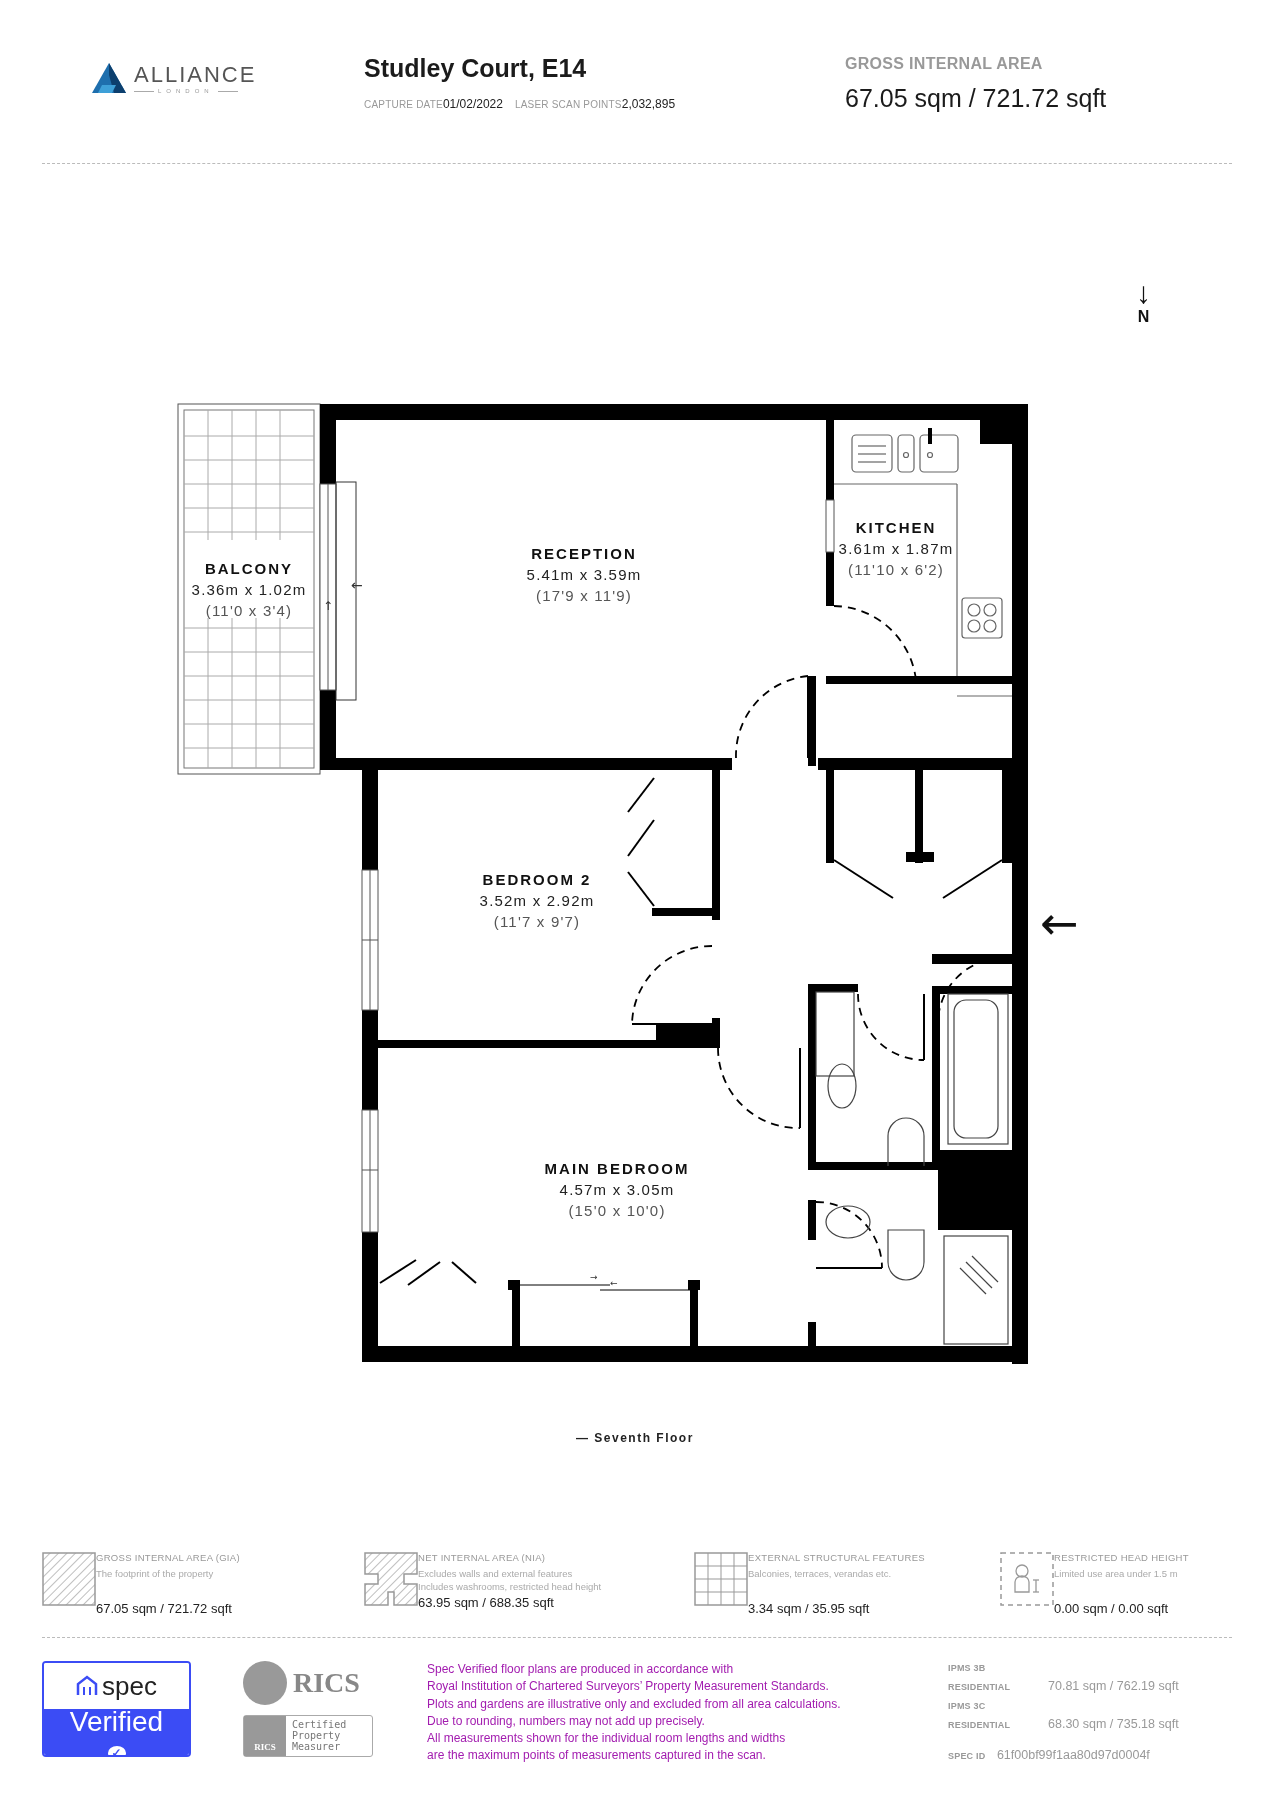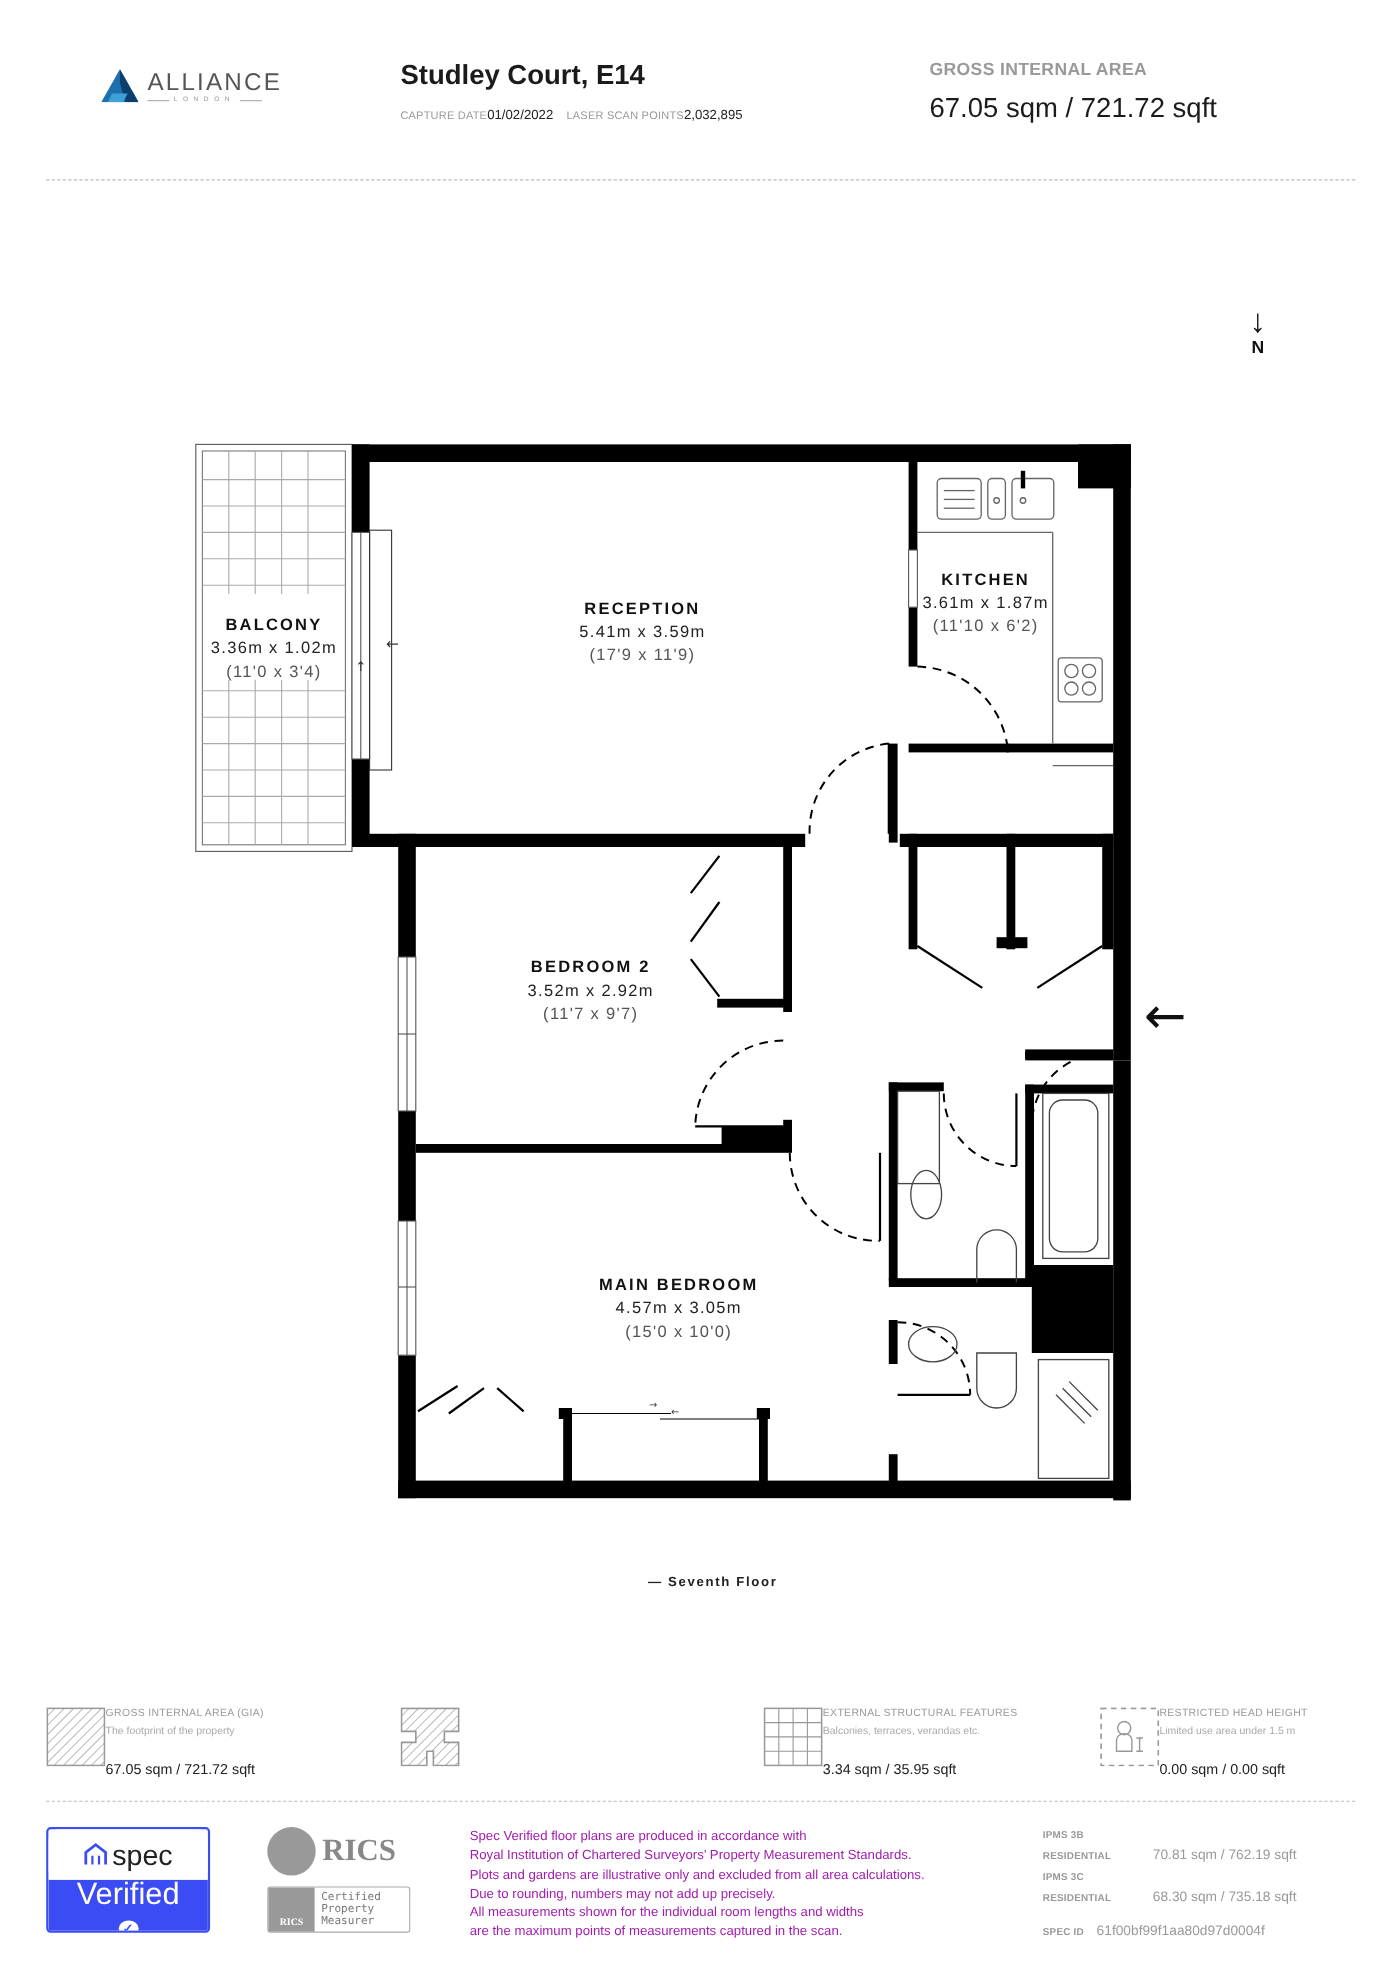--- a/index.html
+++ b/index.html
@@ -24,33 +24,33 @@
   .north { left: 1136px; top: 278px; text-align: center; font-size: 16px; font-weight: 700; }
   .north .arr { font-size: 30px; font-weight: 400; line-height: 30px; display: block; }
 
   svg.plan { position: absolute; left: 0; top: 0; }
 
   .room-label { position: absolute; text-align: center; transform: translateX(-50%); white-space: nowrap; }
   .room-name { font-size: 15px; font-weight: 700; letter-spacing: 2px; color: #111; }
   .room-m { font-size: 15px; letter-spacing: 1.2px; color: #222; margin-top: 4px; }
   .room-ft { font-size: 15px; letter-spacing: 1.2px; color: #555; margin-top: 4px; }
 
-  .floor-name { left: 589px; top: 1431px; font-size: 12px; font-weight: 700; letter-spacing: 1.5px; color: #222; }
+  .floor-name { left: 576px; top: 1431px; font-size: 12px; font-weight: 700; letter-spacing: 1.5px; color: #222; }
 
   
   .legend { top: 1552px; display: flex; gap: 0; }
   .legend .icon { width: 54px; height: 54px; flex: 0 0 54px; }
   .legend .txt { padding-top: 0; }
   .legend .h { font-size: 9.5px; color: #999; text-transform: uppercase; letter-spacing: 0.3px; }
   .legend .d { font-size: 9.5px; color: #aaa; margin-top: 4px; line-height: 13px; }
   .legend .v { font-size: 13px; color: #222; margin-top: 8px; }
 
   
   .spec-badge { left: 42px; top: 1661px; width: 149px; height: 96px; border: 2px solid #3b4cf5; border-radius: 4px; overflow: hidden; }
-  .spec-top { height: 46px; background: #fff; display: flex; align-items: center; justify-content: center; gap: 4px; font-size: 26px; color: #222; border-radius: 10px; }
+  .spec-top { height: 46px; background: #fff; display: flex; align-items: center; justify-content: center; gap: 4px; font-size: 26px; color: #222; }
   .spec-bot { height: 48px; background: #3b4cf5; color: #fff; display: flex; align-items: center; justify-content: center; gap: 8px; font-size: 28px; flex-direction: column; }
   .check { width: 18px; height: 18px; border-radius: 50%; background: #fff; color: #3b4cf5; font-size: 12px; display: flex; align-items: center; justify-content: center; font-weight: 700; }
 
   .rics { left: 243px; top: 1661px; }
   .rics-main { display: flex; align-items: center; gap: 6px; color: #888; font-size: 28px; font-weight: 900; font-family: "Liberation Serif", serif; }
   .rics-lion { width: 44px; height: 44px; border-radius: 50%; background: #999; }
   .rics-cert { margin-top: 10px; display: flex; border: 1px solid #aaa; border-radius: 3px; height: 42px; width: 130px; }
   .rics-cert .sq { width: 42px; background: #999; color: #fff; font-size: 9px; font-weight: 700; display: flex; align-items: flex-end; justify-content: center; padding-bottom: 4px; font-family: "Liberation Serif", serif; }
   .rics-cert .t { font-family: "DejaVu Sans Mono", monospace; font-size: 10px; color: #777; padding: 3px 6px; line-height: 11px; }
 
@@ -308,20 +308,26 @@
 </div>
 <div class="abs legend" style="left:364px">
   <svg class="icon" viewBox="0 0 54 54">
     <defs>
         <pattern id="h2" width="6" height="6" patternUnits="userSpaceOnUse" patternTransform="rotate(45)">
           <line x1="0" y1="0" x2="0" y2="6" stroke="#aaa" stroke-width="1.5"></line>
         </pattern>
       </defs>
     <path d="M1 1 H53 V22 H40 V32 H53 V53 H30 V40 H24 V53 H1 V32 H14 V22 H1 Z" fill="url(#h2)" stroke="#999" stroke-width="1.5"></path>
   </svg>
+  <div class="txt">
+    <div class="h">NET INTERNAL AREA (NIA)</div>
+    <div class="d">Excludes walls and external features</div>
+    <div class="d" style="margin-top:0">Includes washrooms, restricted head height</div>
+    <div class="v" style="margin-top:2px">63.95 sqm / 688.35 sqft</div>
+  </div>
 </div>
 <div class="abs legend" style="left:694px">
   <svg class="icon" viewBox="0 0 54 54">
     <rect x="1" y="1" width="52" height="52" fill="none" stroke="#999" stroke-width="1.5"></rect>
     <g stroke="#999" stroke-width="1">
         <line x1="14" y1="1" x2="14" y2="53"></line>
         <line x1="27" y1="1" x2="27" y2="53"></line>
         <line x1="40" y1="1" x2="40" y2="53"></line>
         <line x1="1" y1="14" x2="53" y2="14"></line>
         <line x1="1" y1="27" x2="53" y2="27"></line>

